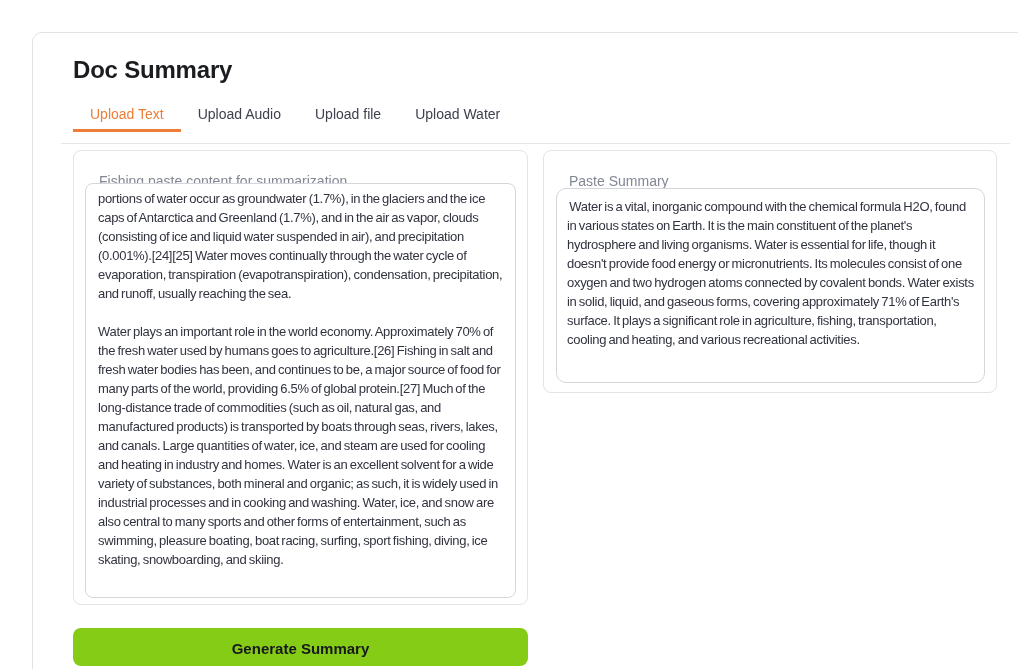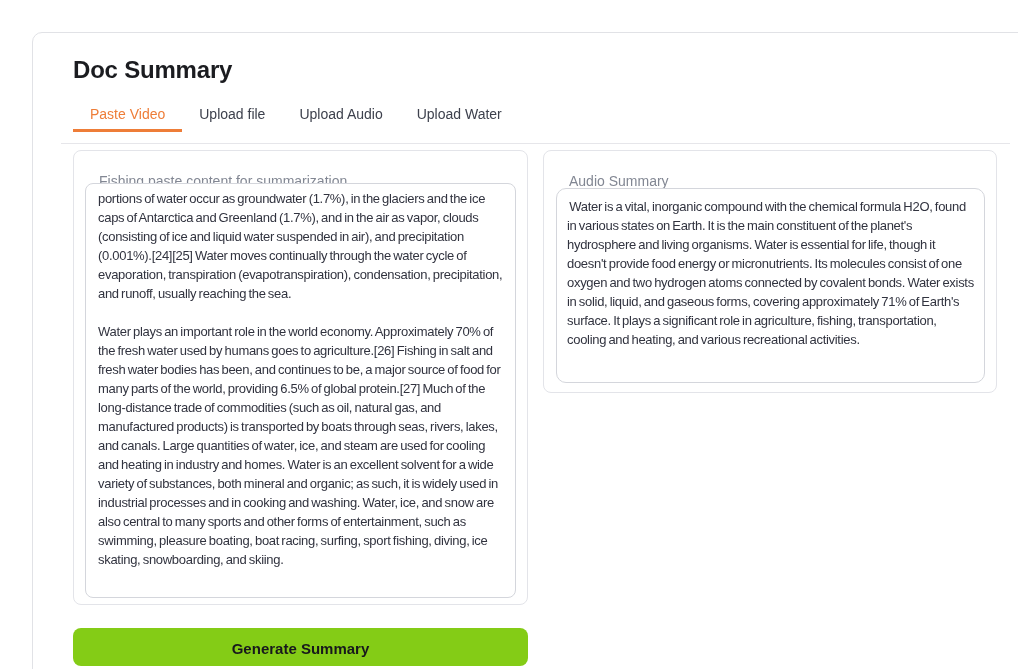--- a/index.html
+++ b/index.html
@@ -152,35 +152,35 @@
 </head>
 <body>
 
 <div class="viewport">
 
   <div class="card">
 
     <h1 class="page-title">Doc Summary</h1>
 
     <div class="tabbar">
-      <div class="tab active">Paste Video</div>
+      <div class="tab active">Upload Text</div>
+      <div class="tab">Upload Audio</div>
       <div class="tab">Upload file</div>
-      <div class="tab">Upload Audio</div>
       <div class="tab">Upload Water</div>
     </div>
 
     <div class="panel panel-input">
       <div class="panel-label">Fishing paste content for summarization</div>
       <textarea class="content-textarea" spellcheck="false" style="">portions of water occur as groundwater (1.7%), in the glaciers and the ice caps of Antarctica and Greenland (1.7%), and in the air as vapor, clouds (consisting of ice and liquid water suspended in air), and precipitation (0.001%).[24][25] Water moves continually through the water cycle of evaporation, transpiration (evapotranspiration), condensation, precipitation, and runoff, usually reaching the sea.
 
 Water plays an important role in the world economy. Approximately 70% of the fresh water used by humans goes to agriculture.[26] Fishing in salt and fresh water bodies has been, and continues to be, a major source of food for many parts of the world, providing 6.5% of global protein.[27] Much of the long-distance trade of commodities (such as oil, natural gas, and manufactured products) is transported by boats through seas, rivers, lakes, and canals. Large quantities of water, ice, and steam are used for cooling and heating in industry and homes. Water is an excellent solvent for a wide variety of substances, both mineral and organic; as such, it is widely used in industrial processes and in cooking and washing. Water, ice, and snow are also central to many sports and other forms of entertainment, such as swimming, pleasure boating, boat racing, surfing, sport fishing, diving, ice skating, snowboarding, and skiing.</textarea>
     </div>
 
     <div class="panel panel-summary">
-      <div class="panel-label">Audio Summary</div>
+      <div class="panel-label">Paste Summary</div>
       <div class="summary-box"> Water is a vital, inorganic compound with the chemical formula H2O, found in various states on Earth. It is the main constituent of the planet's hydrosphere and living organisms. Water is essential for life, though it doesn't provide food energy or micronutrients. Its molecules consist of one oxygen and two hydrogen atoms connected by covalent bonds. Water exists in solid, liquid, and gaseous forms, covering approximately 71% of Earth's surface. It plays a significant role in agriculture, fishing, transportation, cooling and heating, and various recreational activities.</div>
     </div>
 
     <button class="generate-btn">Generate Summary</button>
 
   </div>
 
   <div class="scrollbar">
     <div class="sb-arrow up"></div>
     <div class="sb-thumb"></div>

